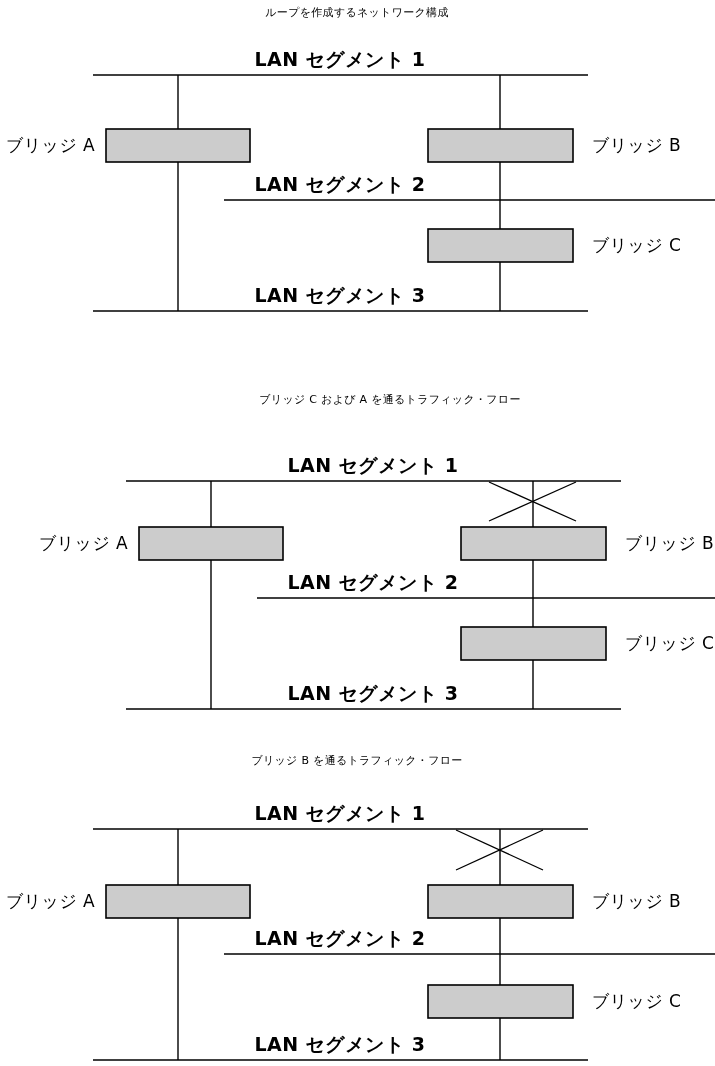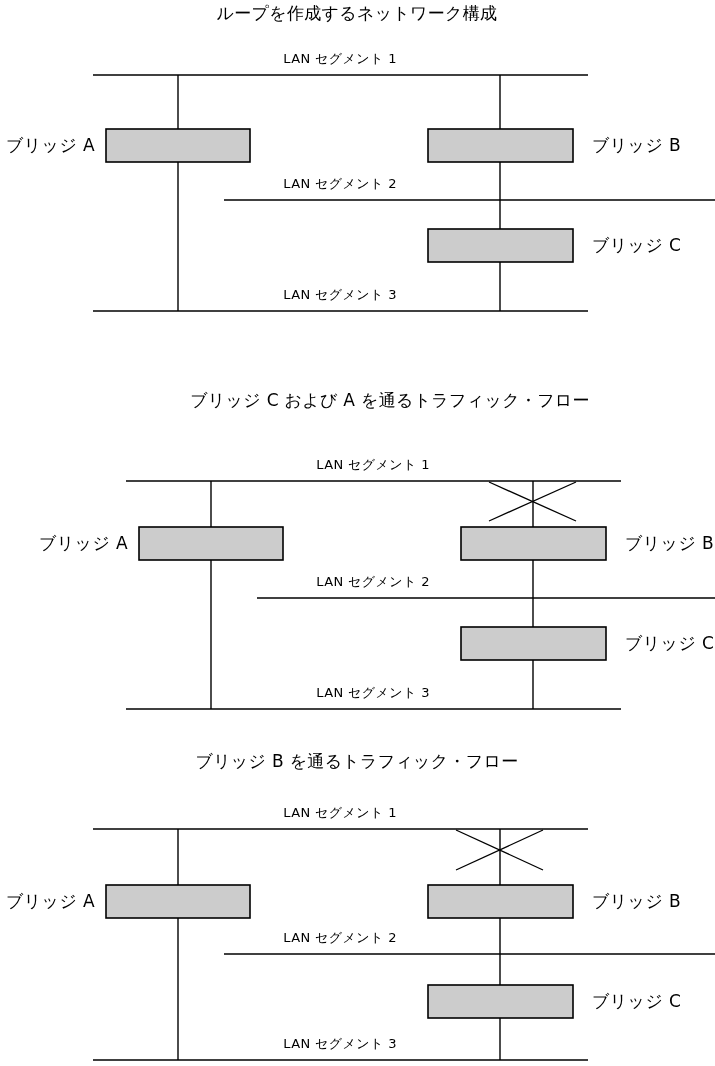--- a/index.html
+++ b/index.html
@@ -36,26 +36,27 @@
   }
   .txt {
     position: absolute;
     white-space: pre;
     font-family: "DejaVu Sans", sans-serif;
     font-size: 13px;
     line-height: 16px;
     color: #000000;
   }
   .panel-title {
-    font-size: 17px;
+    font-size: 11px;
     letter-spacing: 0.3px;
   }
   .seg-label {
-    font-size: 13px;
+    font-size: 19px;
     letter-spacing: 0.4px;
+    font-weight: bold;
   }
   .bridge-label {
     font-size: 17px;
     letter-spacing: 0.4px;
   }
   .center-x {
     transform: translateX(-50%);
   }
 </style>
 </head>

